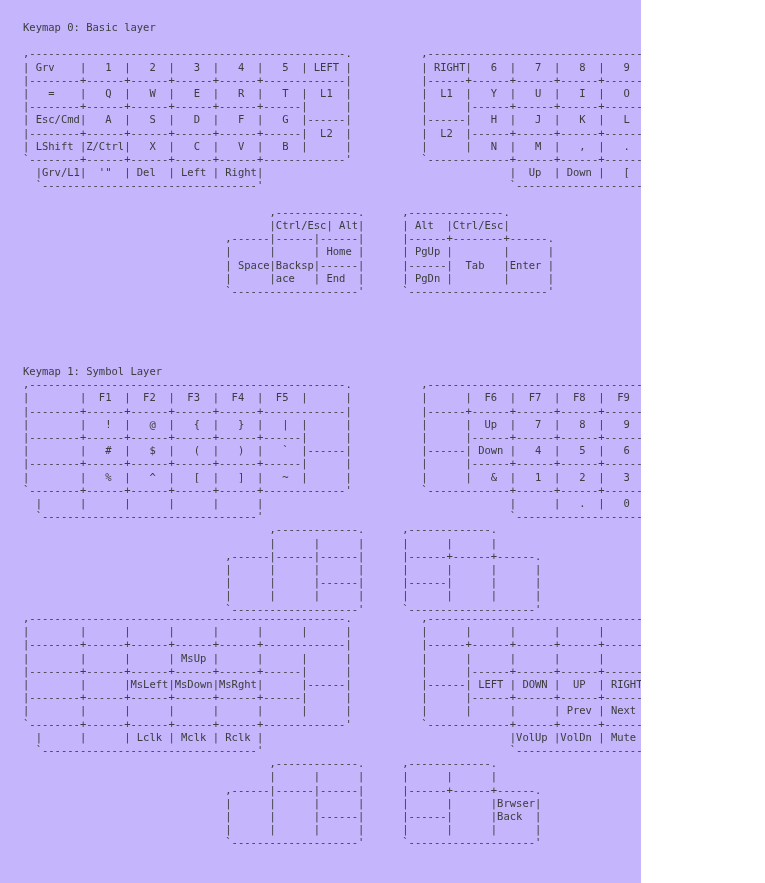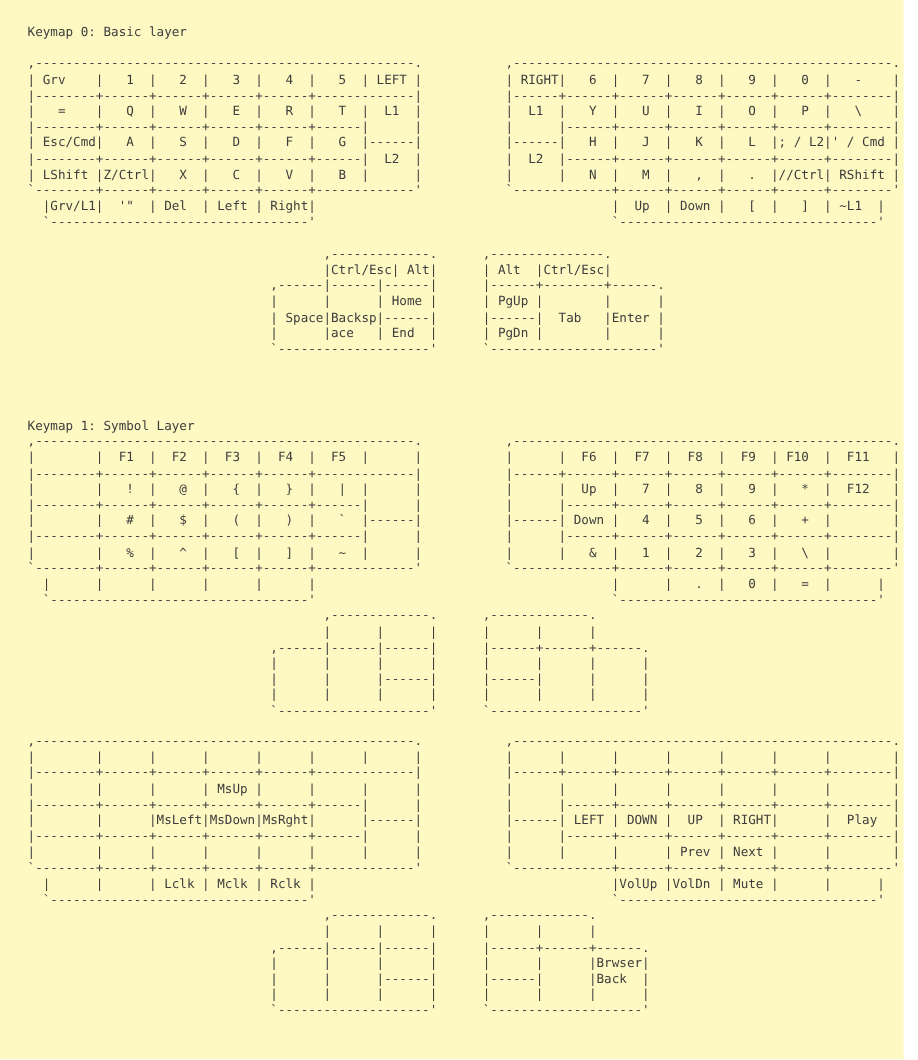--- a/index.html
+++ b/index.html
@@ -2,38 +2,38 @@
 <html><head>
 <meta charset="utf-8">
 <style>
   html, body {
     margin: 0;
     padding: 0;
     background: #ffffff;
   }
   #page {
     position: relative;
-    width: 753px;
+    width: 641px;
     height: 883px;
-    background: #fef9c3;
+    background: #c4b5fd;
     overflow: hidden;
   }
   pre.keymap-section {
     position: absolute;
     left: 23px;
     margin: 0;
     font-family: "DejaVu Sans Mono", "Liberation Mono", monospace;
     font-size: 10.5px;
     line-height: 13.2px;
     color: #3d3d3d;
     white-space: pre;
   }
   pre.keymap-section span { display: block; }
   .sec0 { top: 21px; }
-  .sec1 { top: 349px; }
+  .sec1 { top: 365px; }
   .sec2 { top: 612px; }
 </style>
 </head>
 <body>
 
 <div id="page">
   <pre class="keymap-section sec0"><span class="title">Keymap 0: Basic layer</span><span class="art">
 ,--------------------------------------------------.           ,--------------------------------------------------.
 | Grv    |   1  |   2  |   3  |   4  |   5  | LEFT |           | RIGHT|   6  |   7  |   8  |   9  |   0  |   -    |
 |--------+------+------+------+------+-------------|           |------+------+------+------+------+------+--------|

